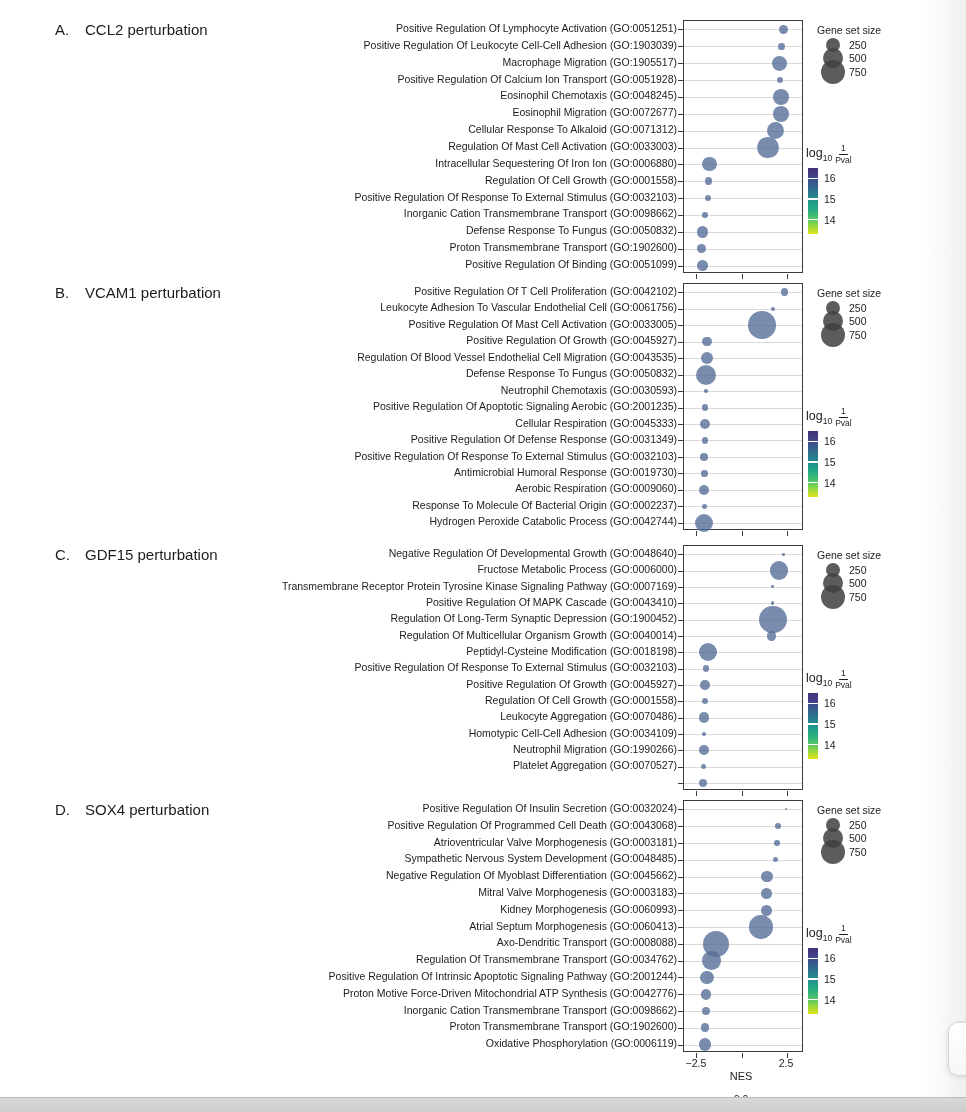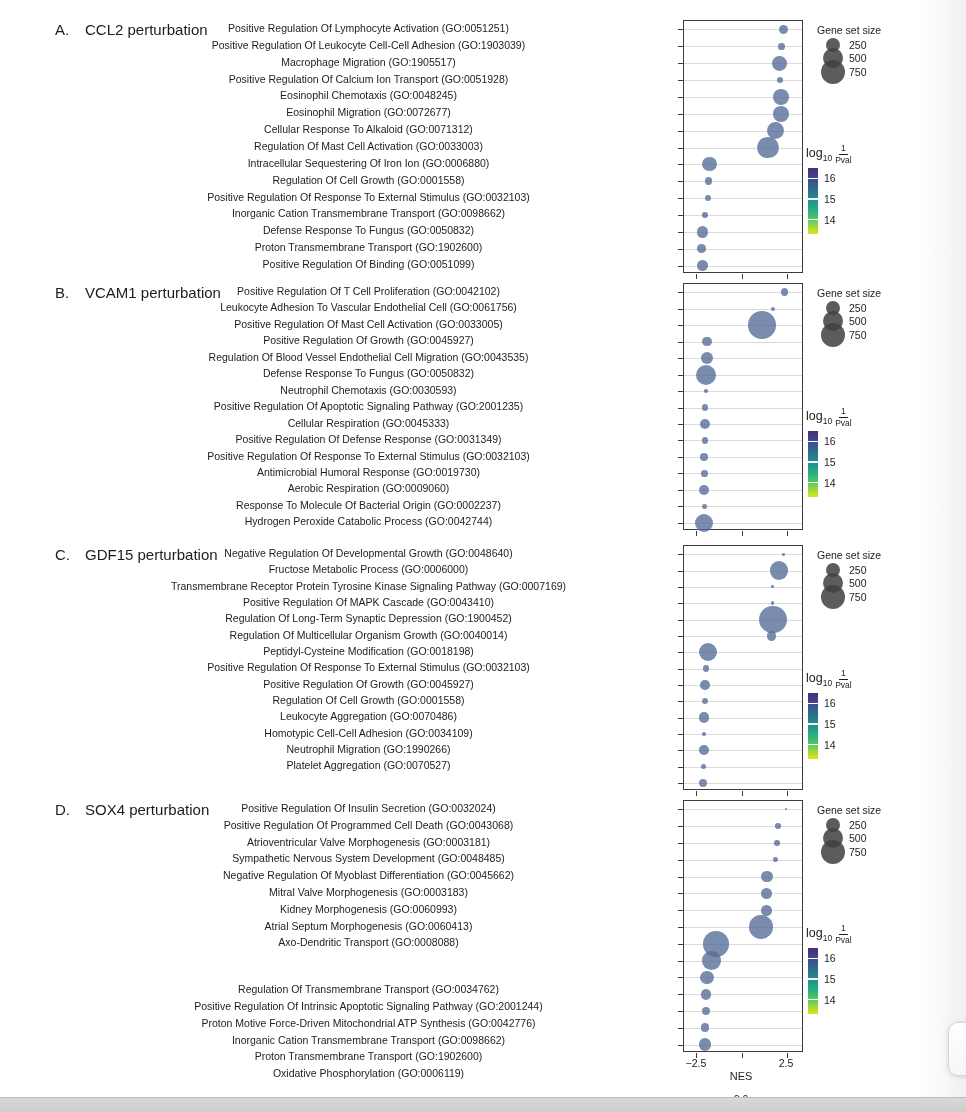--- a/index.html
+++ b/index.html
@@ -3,21 +3,21 @@
 <meta charset="utf-8">
 <style>
   html,body{margin:0;padding:0;}
   body{width:966px;height:1112px;font-family:"Liberation Sans","DejaVu Sans",sans-serif;background:#fff;}
   #canvas{position:relative;width:966px;height:1112px;overflow:hidden;background:#fff;}
   #right-vignette{position:absolute;top:0;right:0;width:46px;height:1097px;
     background:linear-gradient(to right,rgba(235,235,235,0),rgba(228,228,228,.55));pointer-events:none;}
   .panel-title{position:absolute;left:55px;display:flex;font-size:15px;color:#1d1d1d;}
   .panel-title .letter{width:30px;}
   .term-labels{position:absolute;left:60px;width:617px;}
-  .term-row{width:100%;text-align:center;font-size:10.5px;color:#1d1d1d;white-space:nowrap;overflow:visible;}
+  .term-row{width:100%;text-align:right;font-size:10.5px;color:#1d1d1d;white-space:nowrap;overflow:visible;}
   .plot{position:absolute;background:#fff;border:1px solid #3c3c3c;box-sizing:border-box;}
   .gridline{position:absolute;left:0;width:100%;height:1px;background:#dadada;}
   .tick-left{position:absolute;width:5px;height:1px;background:#3c3c3c;left:-6px;}
   .tick-bottom{position:absolute;width:1px;height:5px;background:#3c3c3c;}
   .bubble{position:absolute;border-radius:50%;}
   .sl-title{position:absolute;font-size:10.5px;color:#1d1d1d;}
   .sl-circle{position:absolute;border-radius:50%;}
   .sl-label{position:absolute;font-size:10.5px;color:#1d1d1d;line-height:13px;}
   .cl-title{position:absolute;display:flex;align-items:center;color:#1d1d1d;}
   .cl-title .lg{font-size:12.5px;}
@@ -141,21 +141,21 @@
           <span>VCAM1 perturbation</span>
         </div>
         <div class="term-labels" style="top: 283px; left: 60px; width: 617px;">
           <div class="term-row" style="height: 16.4667px; line-height: 16.4667px;">Positive Regulation Of T Cell Proliferation (GO:0042102)</div>
           <div class="term-row" style="height: 16.4667px; line-height: 16.4667px;">Leukocyte Adhesion To Vascular Endothelial Cell (GO:0061756)</div>
           <div class="term-row" style="height: 16.4667px; line-height: 16.4667px;">Positive Regulation Of Mast Cell Activation (GO:0033005)</div>
           <div class="term-row" style="height: 16.4667px; line-height: 16.4667px;">Positive Regulation Of Growth (GO:0045927)</div>
           <div class="term-row" style="height: 16.4667px; line-height: 16.4667px;">Regulation Of Blood Vessel Endothelial Cell Migration (GO:0043535)</div>
           <div class="term-row" style="height: 16.4667px; line-height: 16.4667px;">Defense Response To Fungus (GO:0050832)</div>
           <div class="term-row" style="height: 16.4667px; line-height: 16.4667px;">Neutrophil Chemotaxis (GO:0030593)</div>
-          <div class="term-row" style="height: 16.4667px; line-height: 16.4667px;">Positive Regulation Of Apoptotic Signaling Pathway (GO:2001235)</div>
+          <div class="term-row" style="height: 16.4667px; line-height: 16.4667px;">Positive Regulation Of Apoptotic Signaling Aerobic (GO:2001235)</div>
           <div class="term-row" style="height: 16.4667px; line-height: 16.4667px;">Cellular Respiration (GO:0045333)</div>
           <div class="term-row" style="height: 16.4667px; line-height: 16.4667px;">Positive Regulation Of Defense Response (GO:0031349)</div>
           <div class="term-row" style="height: 16.4667px; line-height: 16.4667px;">Positive Regulation Of Response To External Stimulus (GO:0032103)</div>
           <div class="term-row" style="height: 16.4667px; line-height: 16.4667px;">Antimicrobial Humoral Response (GO:0019730)</div>
           <div class="term-row" style="height: 16.4667px; line-height: 16.4667px;">Aerobic Respiration (GO:0009060)</div>
           <div class="term-row" style="height: 16.4667px; line-height: 16.4667px;">Response To Molecule Of Bacterial Origin (GO:0002237)</div>
           <div class="term-row" style="height: 16.4667px; line-height: 16.4667px;">Hydrogen Peroxide Catabolic Process (GO:0042744)</div>
         </div>
         <div class="plot" style="left: 683px; top: 283px; width: 120px; height: 247px;">
           <div class="gridline" style="top: 8.23333px;"></div>
@@ -332,21 +332,21 @@
         <div class="term-labels" style="top: 800px; left: 60px; width: 617px;">
           <div class="term-row" style="height: 16.8px; line-height: 16.8px;">Positive Regulation Of Insulin Secretion (GO:0032024)</div>
           <div class="term-row" style="height: 16.8px; line-height: 16.8px;">Positive Regulation Of Programmed Cell Death (GO:0043068)</div>
           <div class="term-row" style="height: 16.8px; line-height: 16.8px;">Atrioventricular Valve Morphogenesis (GO:0003181)</div>
           <div class="term-row" style="height: 16.8px; line-height: 16.8px;">Sympathetic Nervous System Development (GO:0048485)</div>
           <div class="term-row" style="height: 16.8px; line-height: 16.8px;">Negative Regulation Of Myoblast Differentiation (GO:0045662)</div>
           <div class="term-row" style="height: 16.8px; line-height: 16.8px;">Mitral Valve Morphogenesis (GO:0003183)</div>
           <div class="term-row" style="height: 16.8px; line-height: 16.8px;">Kidney Morphogenesis (GO:0060993)</div>
           <div class="term-row" style="height: 16.8px; line-height: 16.8px;">Atrial Septum Morphogenesis (GO:0060413)</div>
           <div class="term-row" style="height: 16.8px; line-height: 16.8px;">Axo-Dendritic Transport (GO:0008088)</div>
-          <div class="term-row" style="height: 16.8px; line-height: 16.8px; margin-top: 30px;">Regulation Of Transmembrane Transport (GO:0034762)</div>
+          <div class="term-row" style="height: 16.8px; line-height: 16.8px;">Regulation Of Transmembrane Transport (GO:0034762)</div>
           <div class="term-row" style="height: 16.8px; line-height: 16.8px;">Positive Regulation Of Intrinsic Apoptotic Signaling Pathway (GO:2001244)</div>
           <div class="term-row" style="height: 16.8px; line-height: 16.8px;">Proton Motive Force-Driven Mitochondrial ATP Synthesis (GO:0042776)</div>
           <div class="term-row" style="height: 16.8px; line-height: 16.8px;">Inorganic Cation Transmembrane Transport (GO:0098662)</div>
           <div class="term-row" style="height: 16.8px; line-height: 16.8px;">Proton Transmembrane Transport (GO:1902600)</div>
           <div class="term-row" style="height: 16.8px; line-height: 16.8px;">Oxidative Phosphorylation (GO:0006119)</div>
         </div>
         <div class="plot" style="left: 683px; top: 800px; width: 120px; height: 252px;">
           <div class="gridline" style="top: 8.4px;"></div>
           <div class="tick-left" style="top: 8.4px;"></div>
           <div class="gridline" style="top: 25.2px;"></div>

